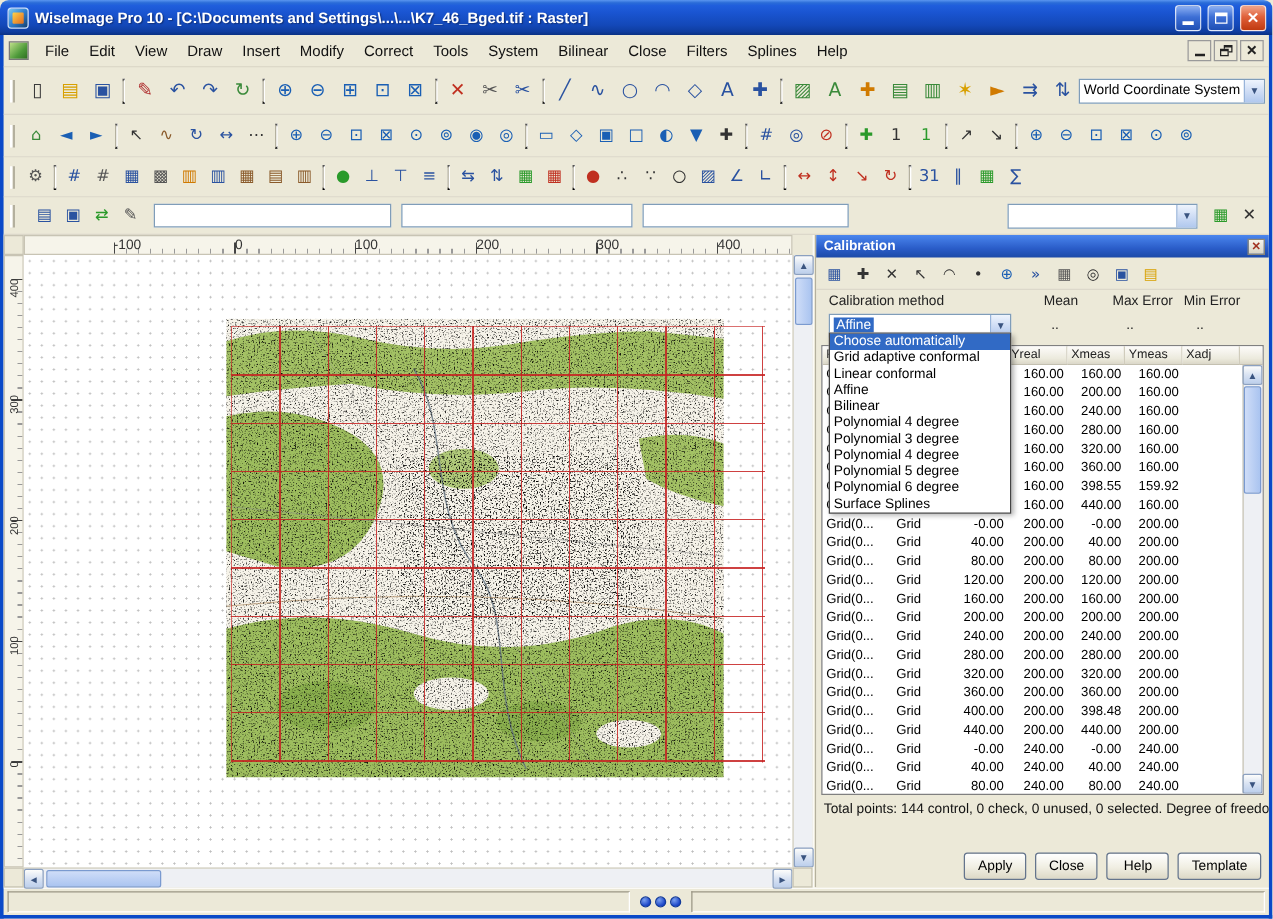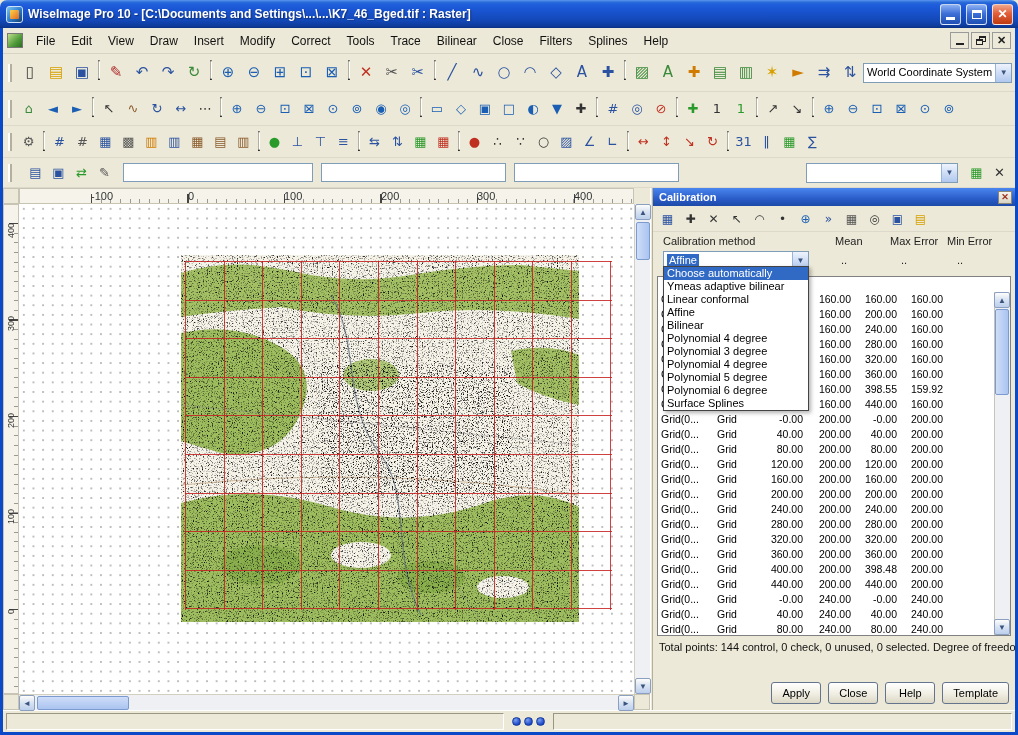--- a/index.html
+++ b/index.html
@@ -31,21 +31,21 @@
 .mdi-btns{margin-left:auto;display:flex;gap:2px}
 .mdi-btn{width:19px;height:17px;border:1px solid #9a9a9a;background:#ece9d8;display:flex;align-items:center;justify-content:center;font-size:11px;color:#222;font-weight:bold}
 .ico-mini{width:8px;height:2px;background:#222;align-self:flex-end;margin-bottom:3px}
 .ico-restore{position:relative;width:10px;height:9px}
 .ico-restore i{position:absolute;border:1px solid #222;border-top-width:2px;background:#ece9d8;width:7px;height:6px;display:block}
 .ico-restore i.b{right:0;top:0}.ico-restore i.f{left:0;bottom:0}
 
 
 .toolbar{display:flex;align-items:center;background:#ece9d8;padding:1px 4px;border-bottom:1px solid #dcd8ca;flex-shrink:0}
 .grip{width:4px;height:18px;border-left:2px solid #fff;border-right:2px solid #b4b09e;margin:0 5px 0 1px}
-.tgroup{display:flex;}
+.tgroup{display:flex;align-items:center}
 .tbtn{width:23px;height:22px;display:flex;align-items:center;justify-content:center;background:transparent;border:1px solid transparent;font-size:13px;line-height:1;font-family:"DejaVu Sans",sans-serif;cursor:default}
 .tsep{width:0;height:20px;border-left:1px solid #b4b09e;border-right:1px solid #fff;margin:0 3px}
 .t1{height:38px}.t1 .tbtn{width:26px;height:26px;font-size:15px}
 .t2{height:34px}.t2 .tbtn{width:24px;height:23px}
 .t3{height:32px}
 .t4{height:30px;gap:7px}
 .combo{display:flex;align-items:stretch;background:#fff;border:1px solid #7f9db9;height:20px;font-size:11px}
 .combo .val{flex:1;padding:2px 3px;white-space:nowrap;overflow:hidden}
 .combo .btn-arrow{width:16px;background:linear-gradient(180deg,#eef4fd,#cfddf5 50%,#b0c8ee);border-left:1px solid #98b4da;display:flex;align-items:center;justify-content:center;color:#3a5480;font-size:8px}
 .wcs{width:150px;margin-left:auto}
@@ -164,21 +164,21 @@
       <div class="tgroup">
 
       <div class="menu-item">File</div>
           <div class="menu-item">Edit</div>
           <div class="menu-item">View</div>
           <div class="menu-item">Draw</div>
           <div class="menu-item">Insert</div>
           <div class="menu-item">Modify</div>
           <div class="menu-item">Correct</div>
           <div class="menu-item">Tools</div>
-          <div class="menu-item">Trace</div>
+          <div class="menu-item">System</div>
           <div class="menu-item">Bilinear</div>
           <div class="menu-item">Close</div>
           <div class="menu-item">Filters</div>
           <div class="menu-item">Splines</div>
           <div class="menu-item">Help</div>
         </div>
       <div class="mdi-btns">
         <div class="mdi-btn">
             <span class="ico-mini"></span>
           </div>
@@ -701,20 +701,30 @@
           <span class="lab mean-v">..</span>
           <span class="lab max-v">..</span>
           <span class="lab min-v">..</span>
           <div class="combo method-combo">
             <span class="val"><span class="sel">Affine</span></span>
             <span class="btn-arrow">▼</span>
           </div>
         </div>
 
         <div class="cal-table">
+          <div class="thead">
+
+          <span>P...</span>
+              <span></span>
+              <span></span>
+              <span>Yreal</span>
+              <span>Xmeas</span>
+              <span>Ymeas</span>
+              <span>Xadj</span>
+            </div>
           <div class="tbody">
 
               <div class="trow">
                 <span>Grid(0...</span>
                 <span>Grid</span>
                 <span>160.00</span>
                 <span>160.00</span>
                 <span>160.00</span>
                 <span>160.00</span>
                 <span></span>
@@ -953,21 +963,21 @@
 
         <button class="btn">Apply</button>
             <button class="btn">Close</button>
             <button class="btn">Help</button>
             <button class="btn">Template</button>
           </div>
 
         <div class="dropdown">
 
         <div class="dd-item hl">Choose automatically</div>
-            <div class="dd-item">Ymeas adaptive bilinear</div>
+            <div class="dd-item">Grid adaptive conformal</div>
             <div class="dd-item">Linear conformal</div>
             <div class="dd-item">Affine</div>
             <div class="dd-item">Bilinear</div>
             <div class="dd-item">Polynomial 4 degree</div>
             <div class="dd-item">Polynomial 3 degree</div>
             <div class="dd-item">Polynomial 4 degree</div>
             <div class="dd-item">Polynomial 5 degree</div>
             <div class="dd-item">Polynomial 6 degree</div>
             <div class="dd-item">Surface Splines</div>
           </div>

